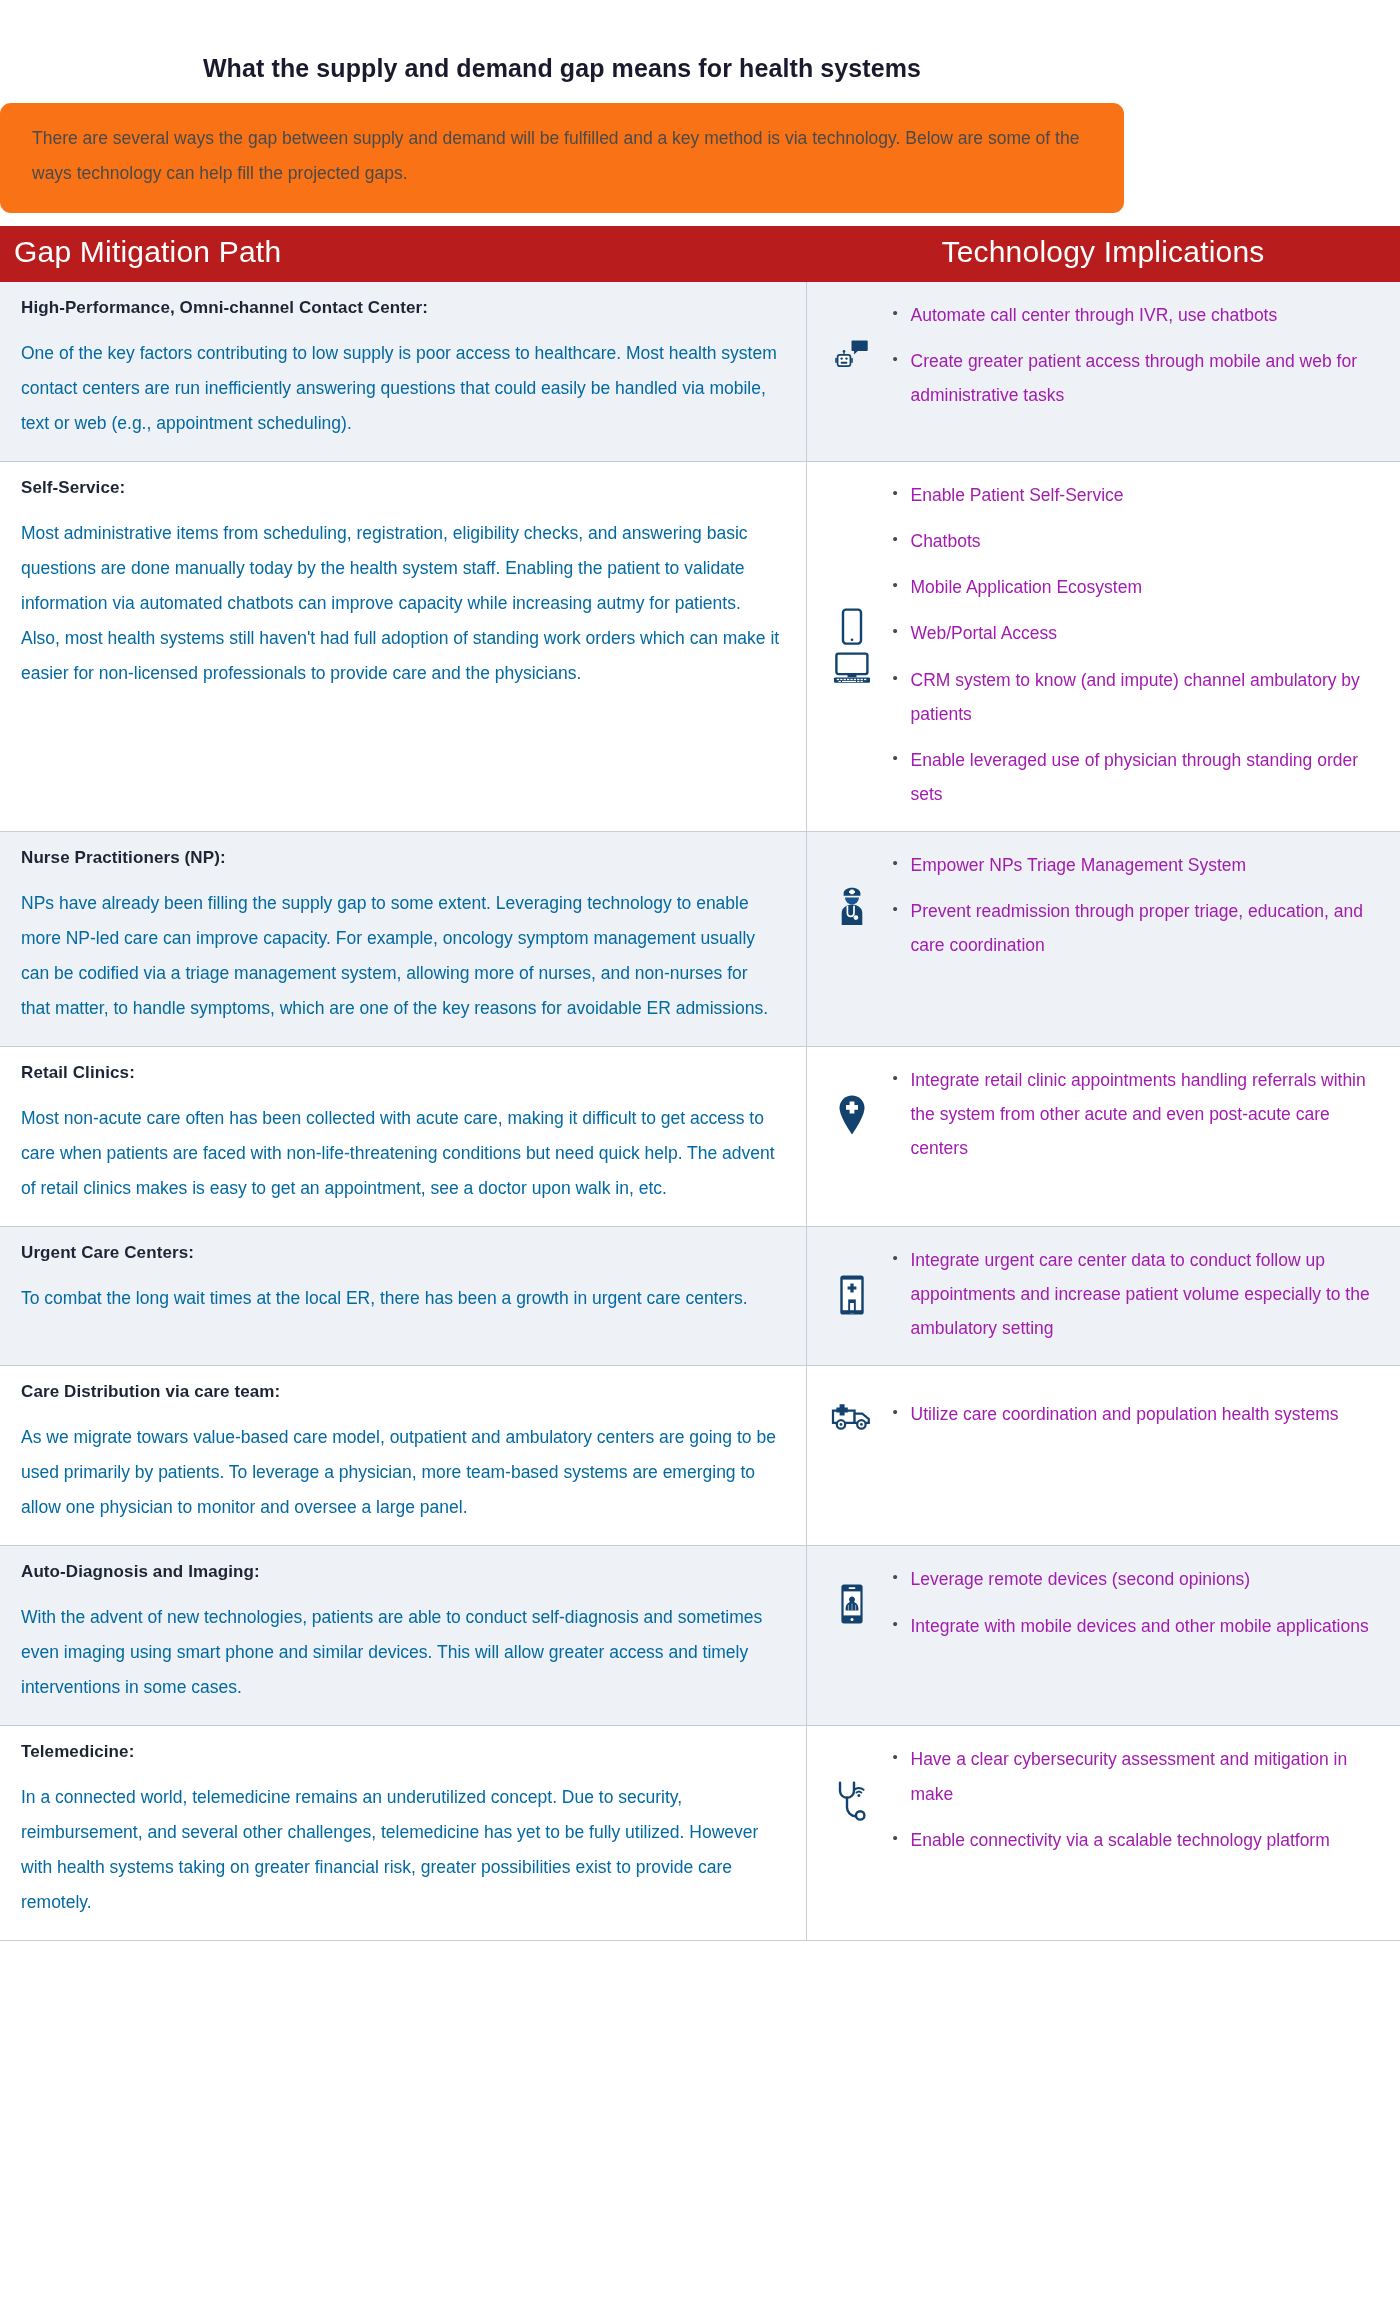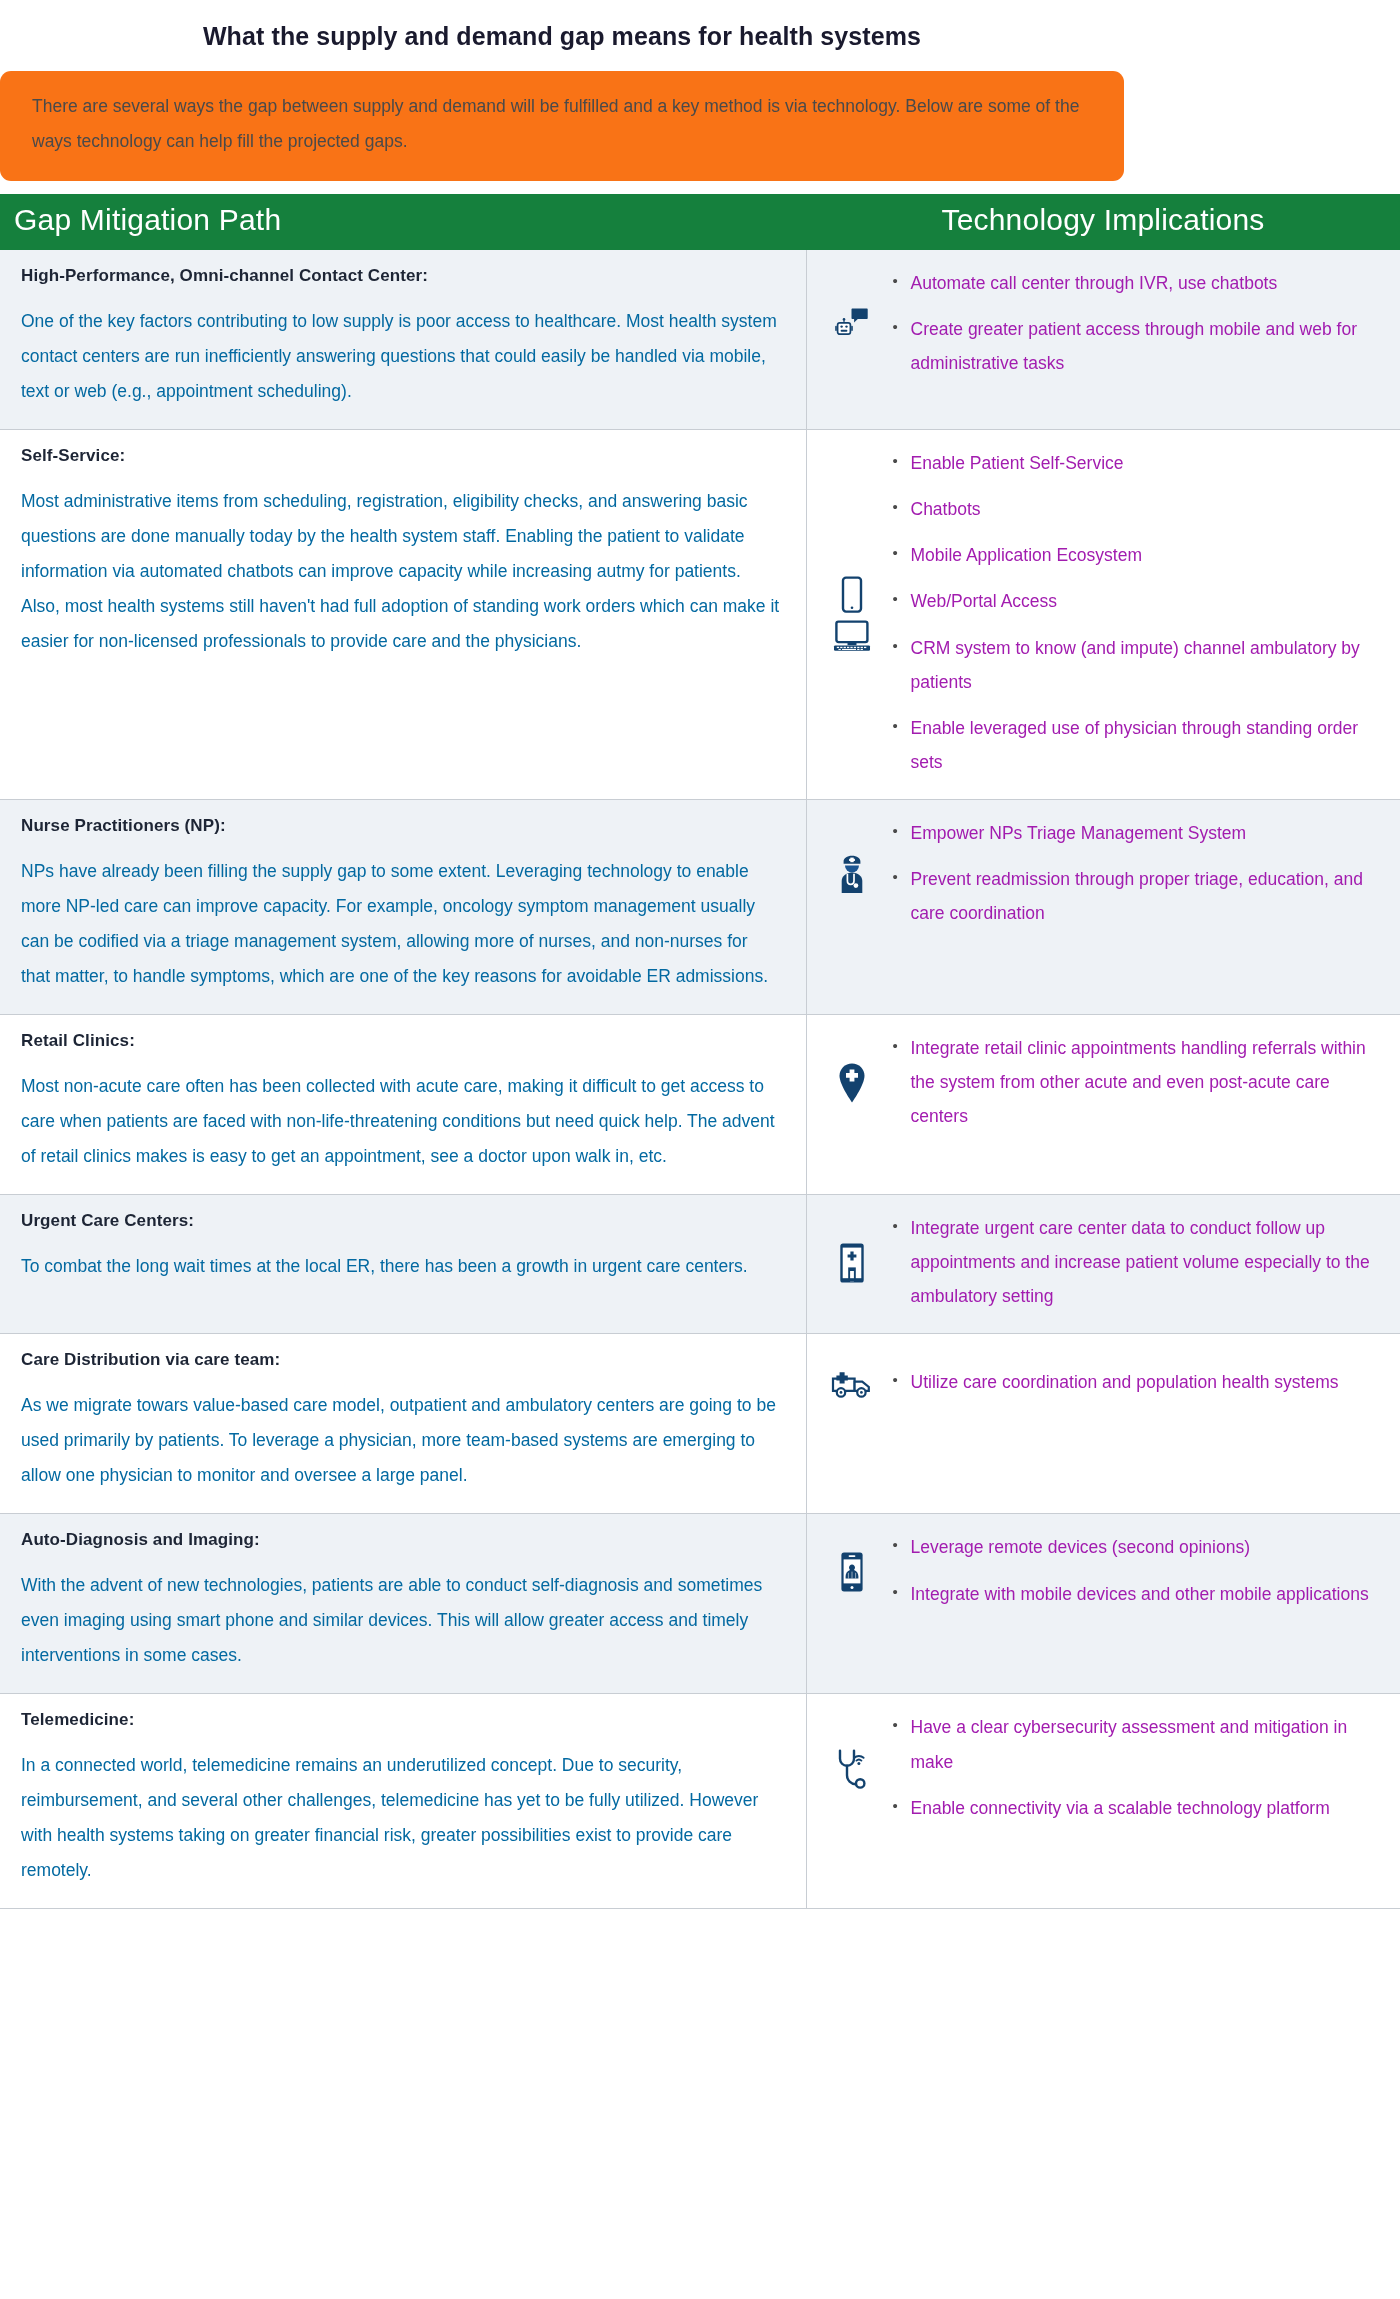--- a/index.html
+++ b/index.html
@@ -11,20 +11,21 @@
     width: 1400px;
     font-family: "Liberation Sans", sans-serif;
     color: #3c3c3c;
     -webkit-font-smoothing: antialiased;
   }
 
   .page {
     width: 1124px;
     box-sizing: border-box;
     background: #ffffff;
+    margin-top: 32px;
   }
 
   
   .page-title {
     text-align: center;
     font-size: 25px;
     font-weight: bold;
     color: #1a1a2e;
     padding: 22px 30px 20px 30px;
     letter-spacing: 0.1px;
@@ -48,21 +49,21 @@
   .matrix {
     width: 1400px;
     border-collapse: collapse;
     table-layout: fixed;
     margin-top: 13px;
   }
   .matrix col.c-left  { width: 806px; }
   .matrix col.c-right { width: 594px; }
 
   .matrix thead th {
-    background: #15803d;
+    background: #b91c1c;
     color: #ffffff;
     font-size: 30px;
     font-weight: normal;
     letter-spacing: 0.2px;
     padding: 9px 14px 13px 14px;
     vertical-align: middle;
     border: none;
   }
   .matrix thead th.h-left  { text-align: left; }
   .matrix thead th.h-right { text-align: center; }

